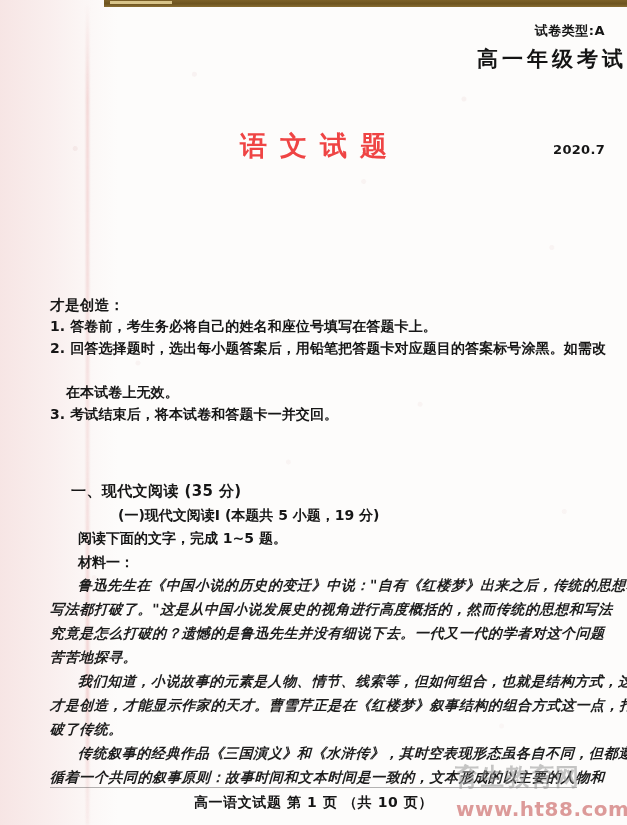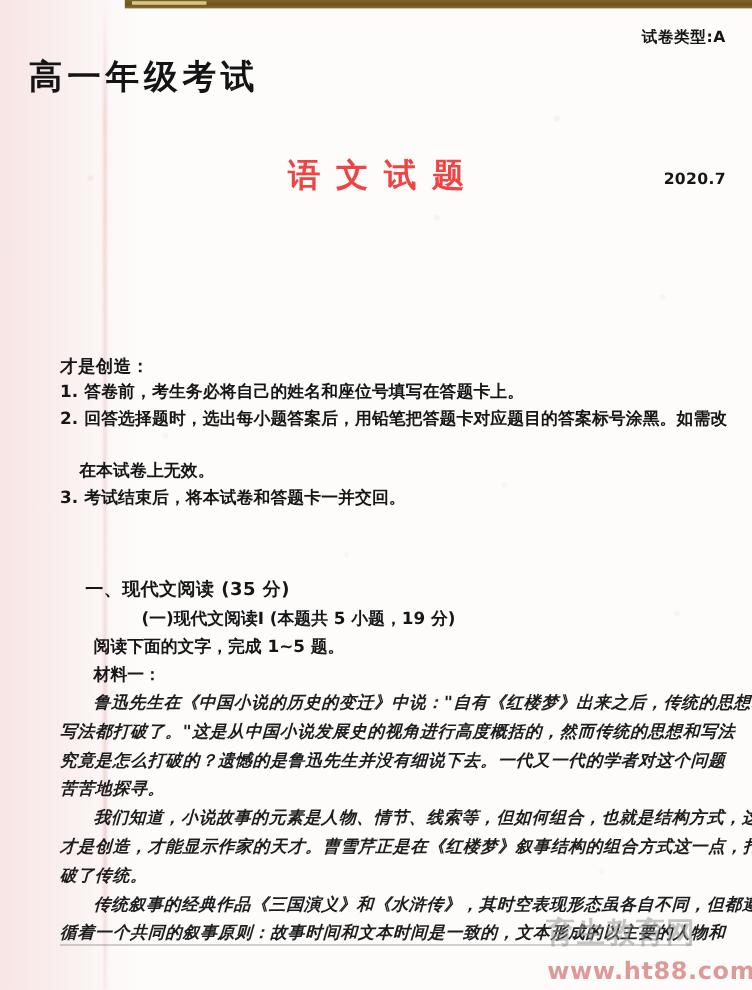--- a/index.html
+++ b/index.html
@@ -95,27 +95,26 @@
 
   .type-label {
     top: 22px; right: 22px;
     font-size: 13px;
     font-weight: 700;
     letter-spacing: .5px;
   }
 
   .main-title {
     top: 45px; left: 0; right: 0;
-    text-align: left;
+    text-align: right;
     white-space: nowrap;
-    font-size: 28px;
+    font-size: 21px;
     font-weight: 700;
     letter-spacing: 4px;
     color: #141414;
-    margin-left: 24px;
   }
 
   .subject-row {
     top: 128px; left: 0; right: 0;
     height: 40px;
   }
   .subject-title {
     position: absolute;
     left: 0; right: 0;
     text-align: center;
@@ -287,20 +286,21 @@
     <div class="txt body-line b2">写法都打破了。"这是从中国小说发展史的视角进行高度概括的，然而传统的思想和写法</div>
     <div class="txt body-line b3">究竟是怎么打破的？遗憾的是鲁迅先生并没有细说下去。一代又一代的学者对这个问题</div>
     <div class="txt body-line b4">苦苦地探寻。</div>
     <div class="txt body-line indent b5">我们知道，小说故事的元素是人物、情节、线索等，但如何组合，也就是结构方式，这</div>
     <div class="txt body-line b6">才是创造，才能显示作家的天才。曹雪芹正是在《红楼梦》叙事结构的组合方式这一点，打</div>
     <div class="txt body-line b7">破了传统。</div>
     <div class="txt body-line indent b8">传统叙事的经典作品《三国演义》和《水浒传》，其时空表现形态虽各自不同，但都遵</div>
     <div class="txt body-line b9">循着一个共同的叙事原则：故事时间和文本时间是一致的，文本形成的以主要的人物和</div>
 
     <div class="footer-rule"></div>
+    <div class="txt footer">高一语文试题 第 1 页 （共 10 页）</div>
 
   </div>
 
   <div class="watermark">
     <div class="wm-cn">育生教育网</div>
     <div class="wm-url">www.ht88.com</div>
   </div>
 
   <div class="scan-noise"></div>
 </div>

